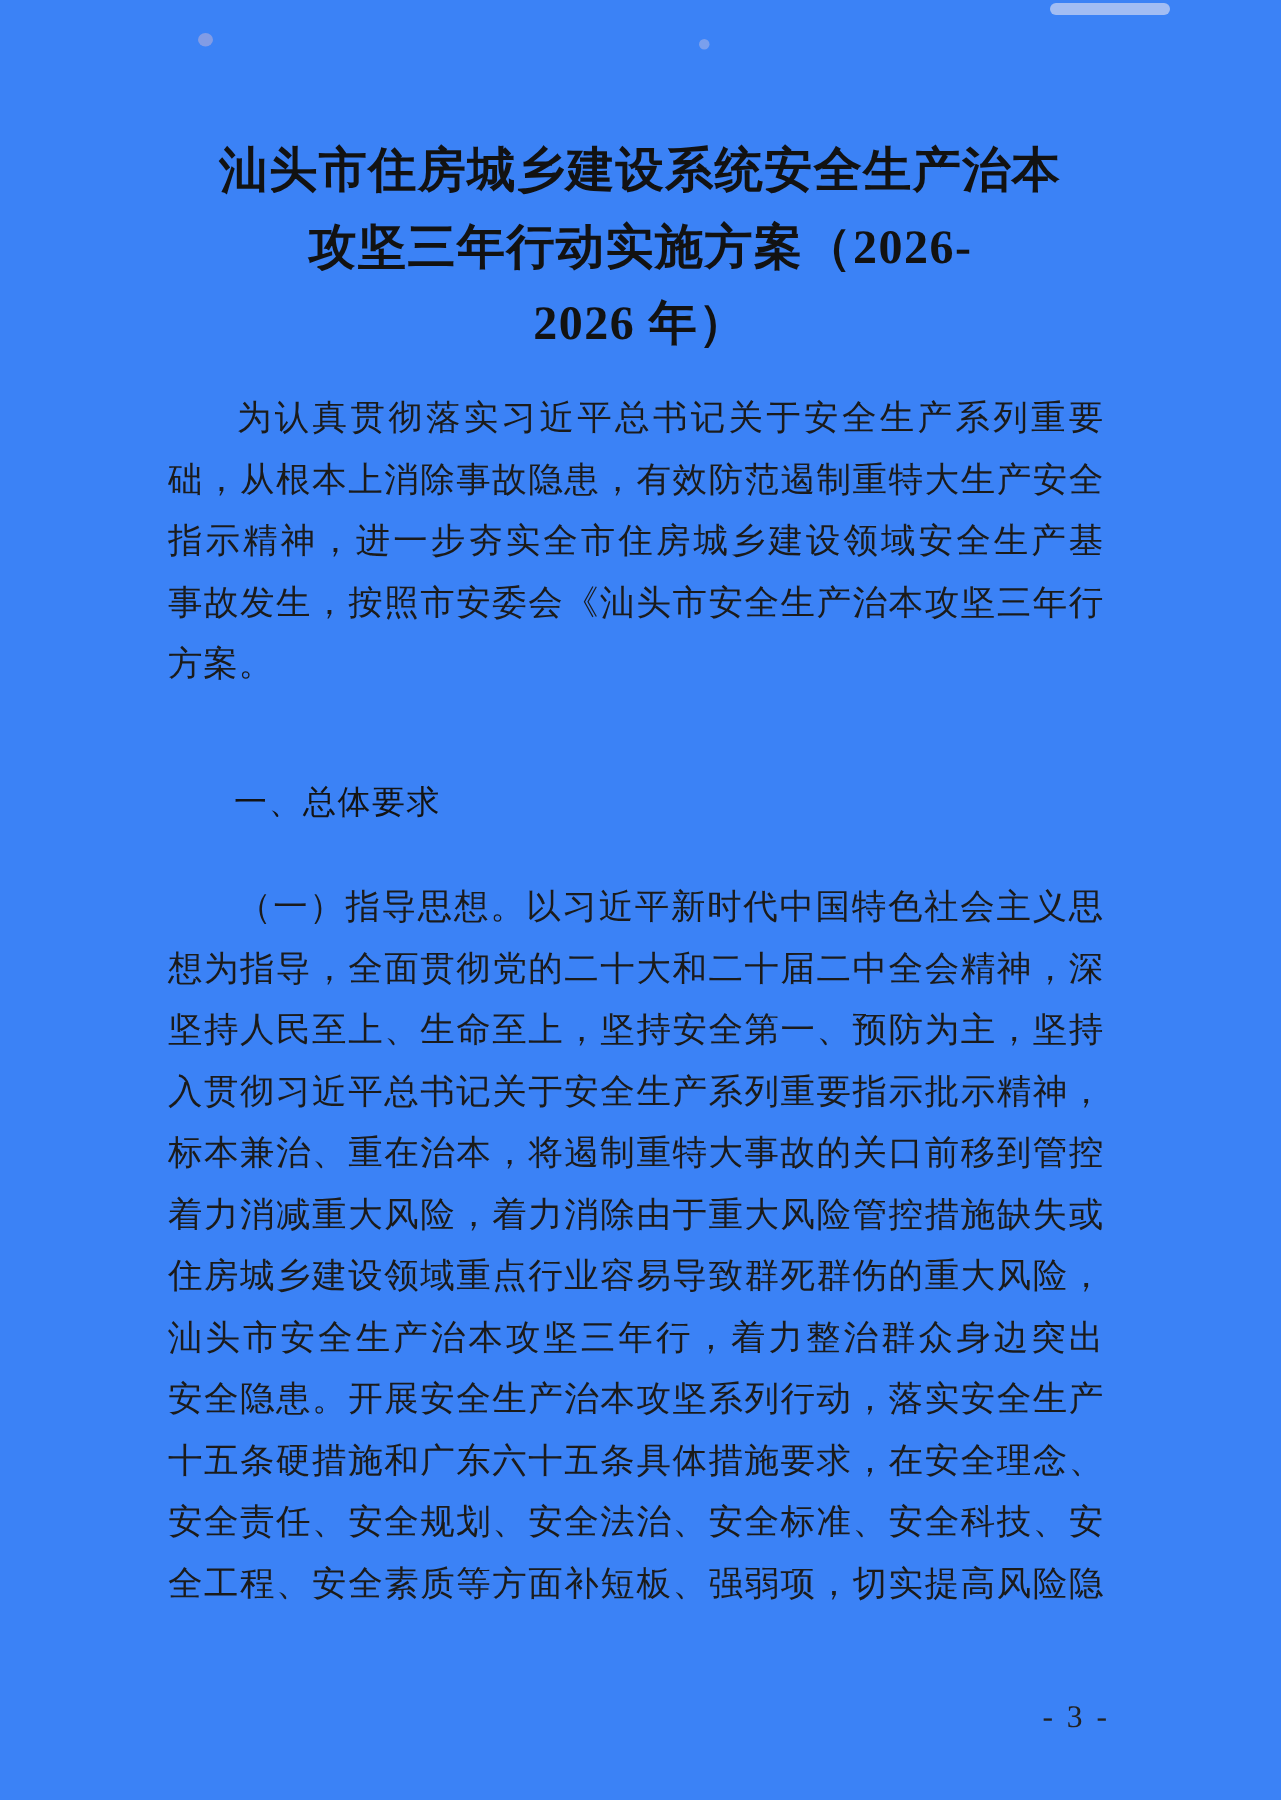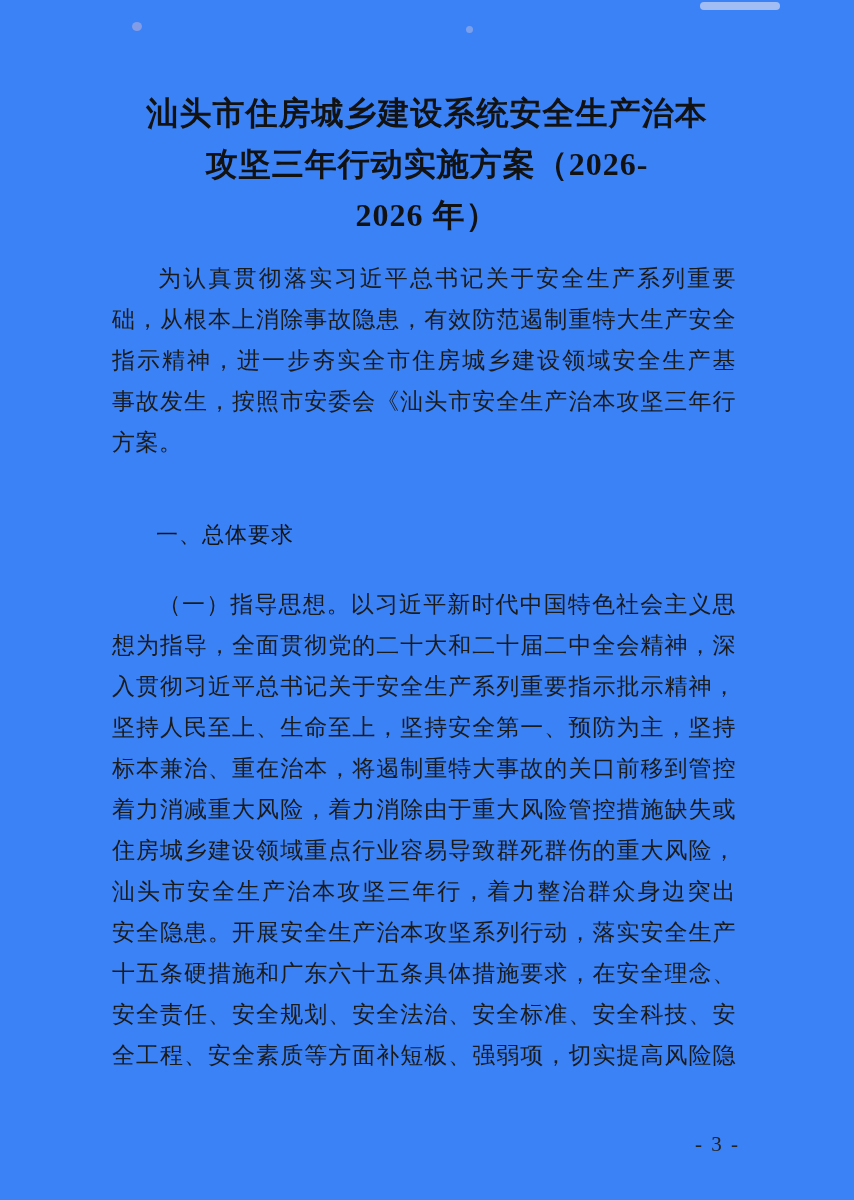--- a/index.html
+++ b/index.html
@@ -100,22 +100,22 @@
     <div class="line">指示精神，进一步夯实全市住房城乡建设领域安全生产基</div>
     <div class="line">事故发生，按照市安委会《汕头市安全生产治本攻坚三年行</div>
     <div class="line end">方案。</div>
   </div>
 
   <div class="block heading1">一、总体要求</div>
 
   <div class="block para2">
     <div class="line indent">（一）指导思想。以习近平新时代中国特色社会主义思</div>
     <div class="line">想为指导，全面贯彻党的二十大和二十届二中全会精神，深</div>
+    <div class="line">坚持人民至上、生命至上，坚持安全第一、预防为主，坚持</div>
     <div class="line">入贯彻习近平总书记关于安全生产系列重要指示批示精神，</div>
-    <div class="line">坚持人民至上、生命至上，坚持安全第一、预防为主，坚持</div>
     <div class="line">标本兼治、重在治本，将遏制重特大事故的关口前移到管控</div>
     <div class="line">着力消减重大风险，着力消除由于重大风险管控措施缺失或</div>
     <div class="line">住房城乡建设领域重点行业容易导致群死群伤的重大风险，</div>
     <div class="line">汕头市安全生产治本攻坚三年行，着力整治群众身边突出</div>
     <div class="line">安全隐患。开展安全生产治本攻坚系列行动，落实安全生产</div>
     <div class="line">十五条硬措施和广东六十五条具体措施要求，在安全理念、</div>
     <div class="line">安全责任、安全规划、安全法治、安全标准、安全科技、安</div>
     <div class="line">全工程、安全素质等方面补短板、强弱项，切实提高风险隐</div>
   </div>
 

